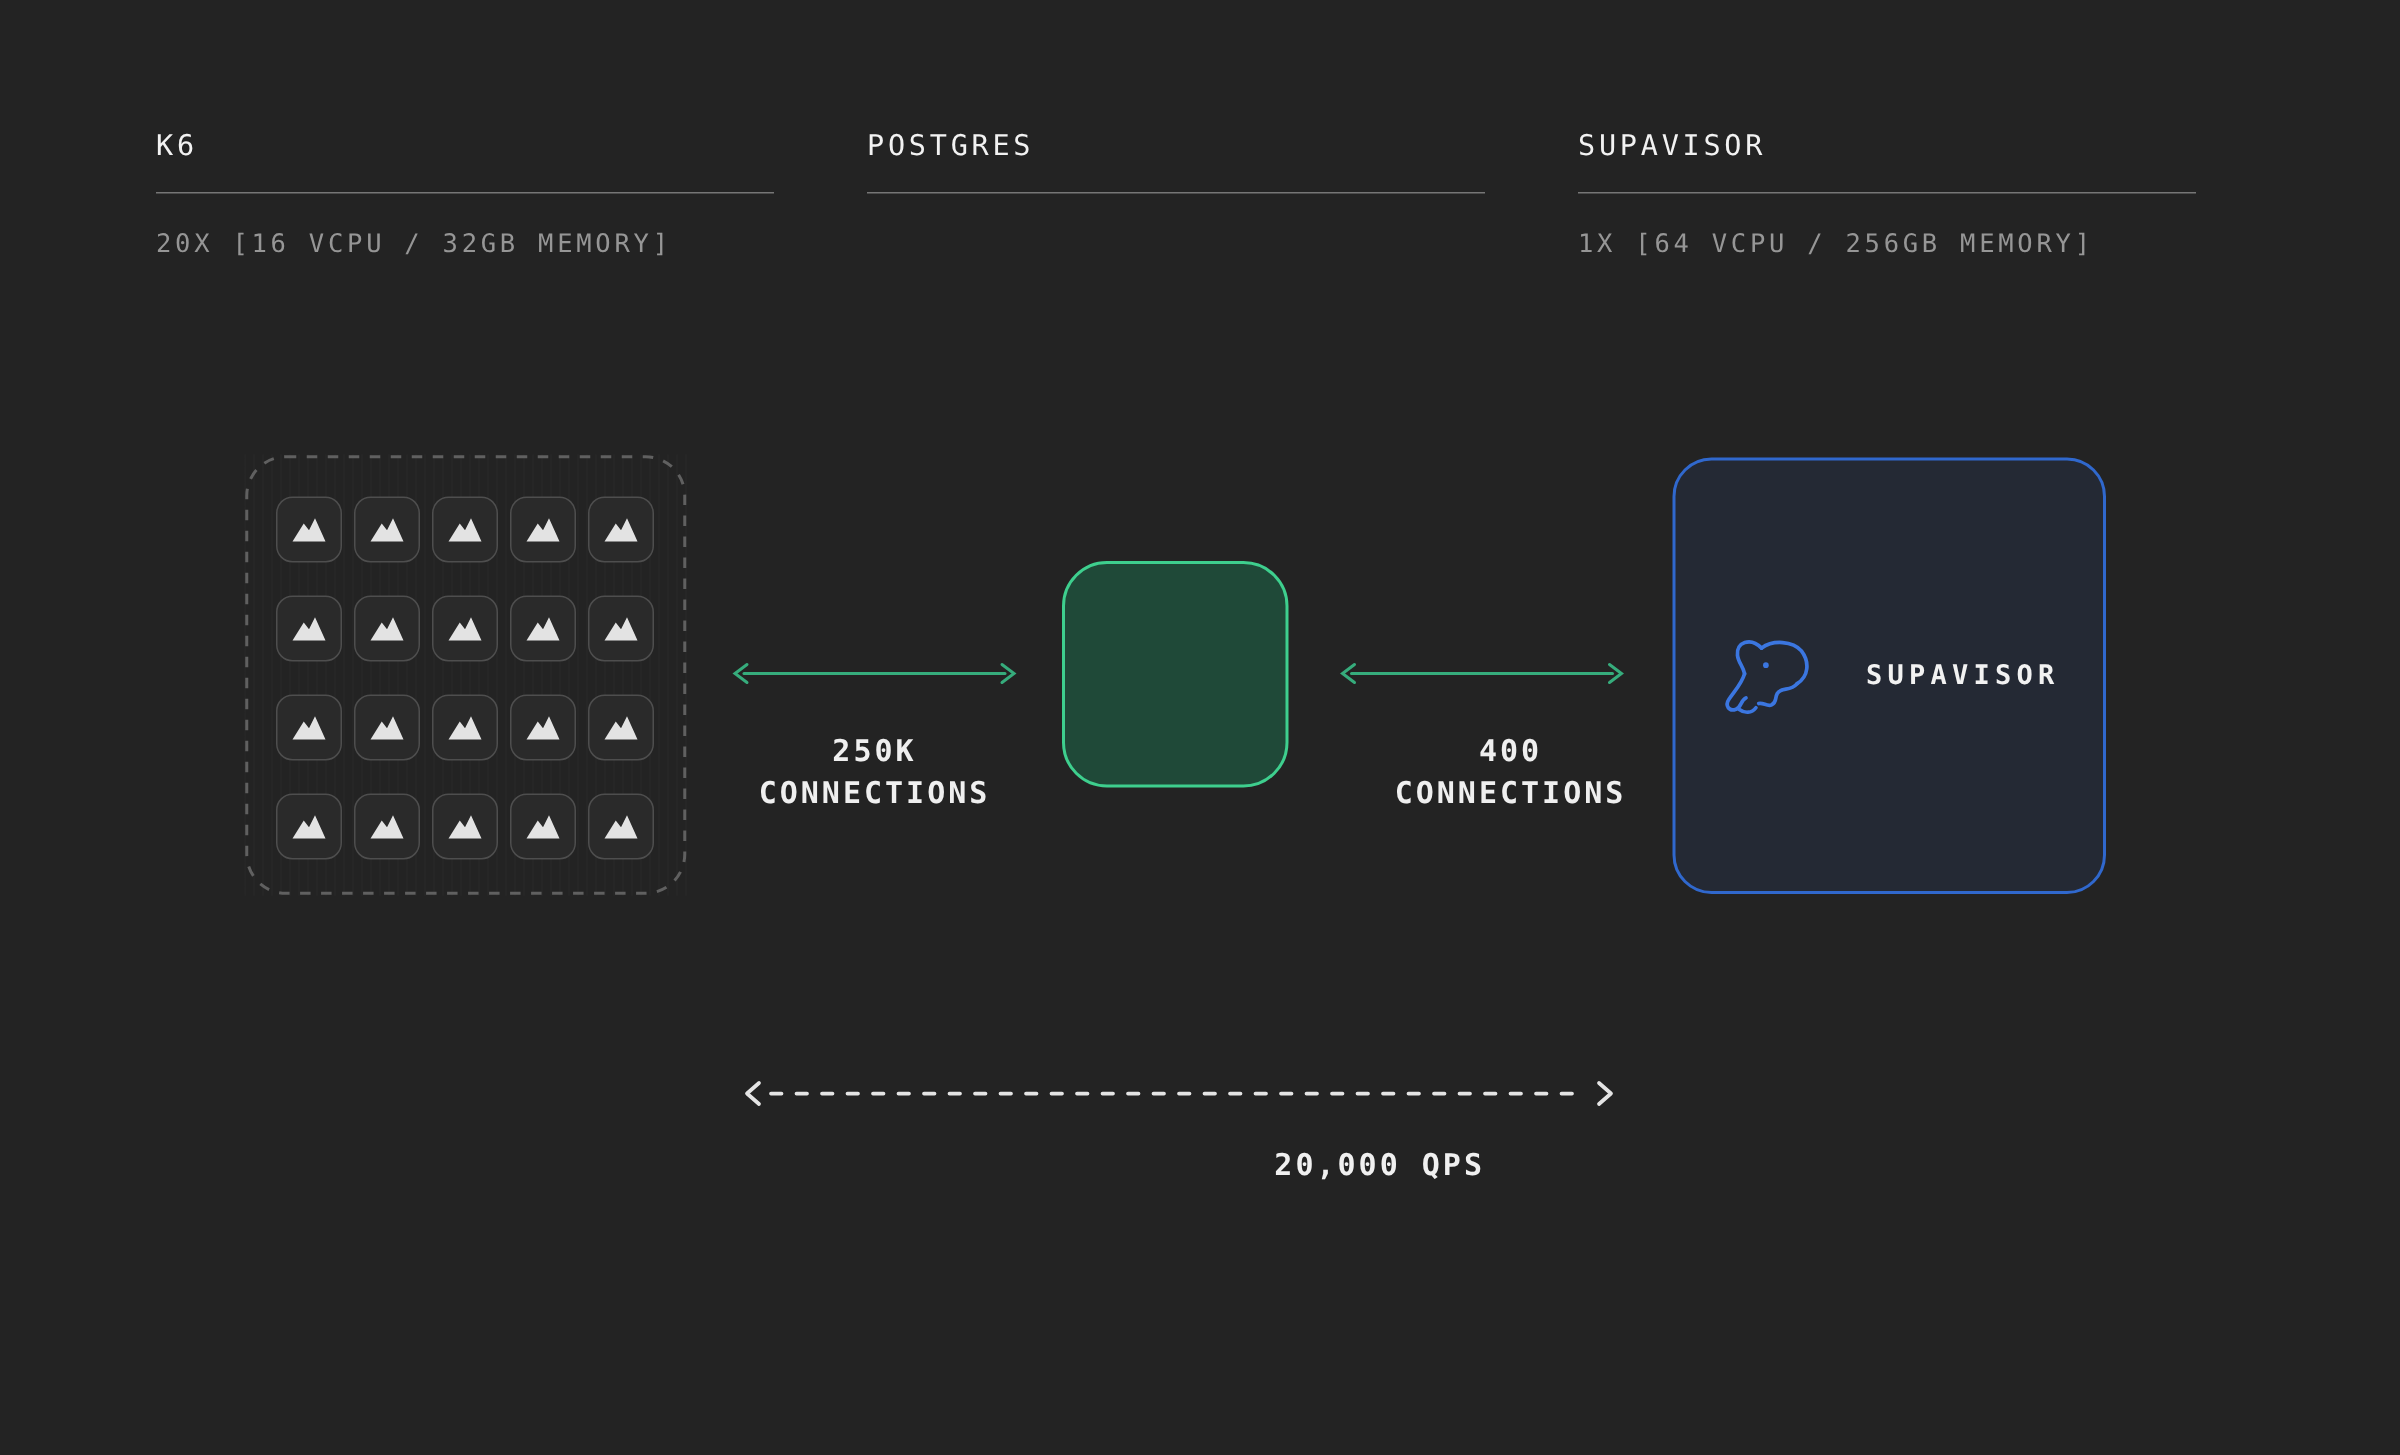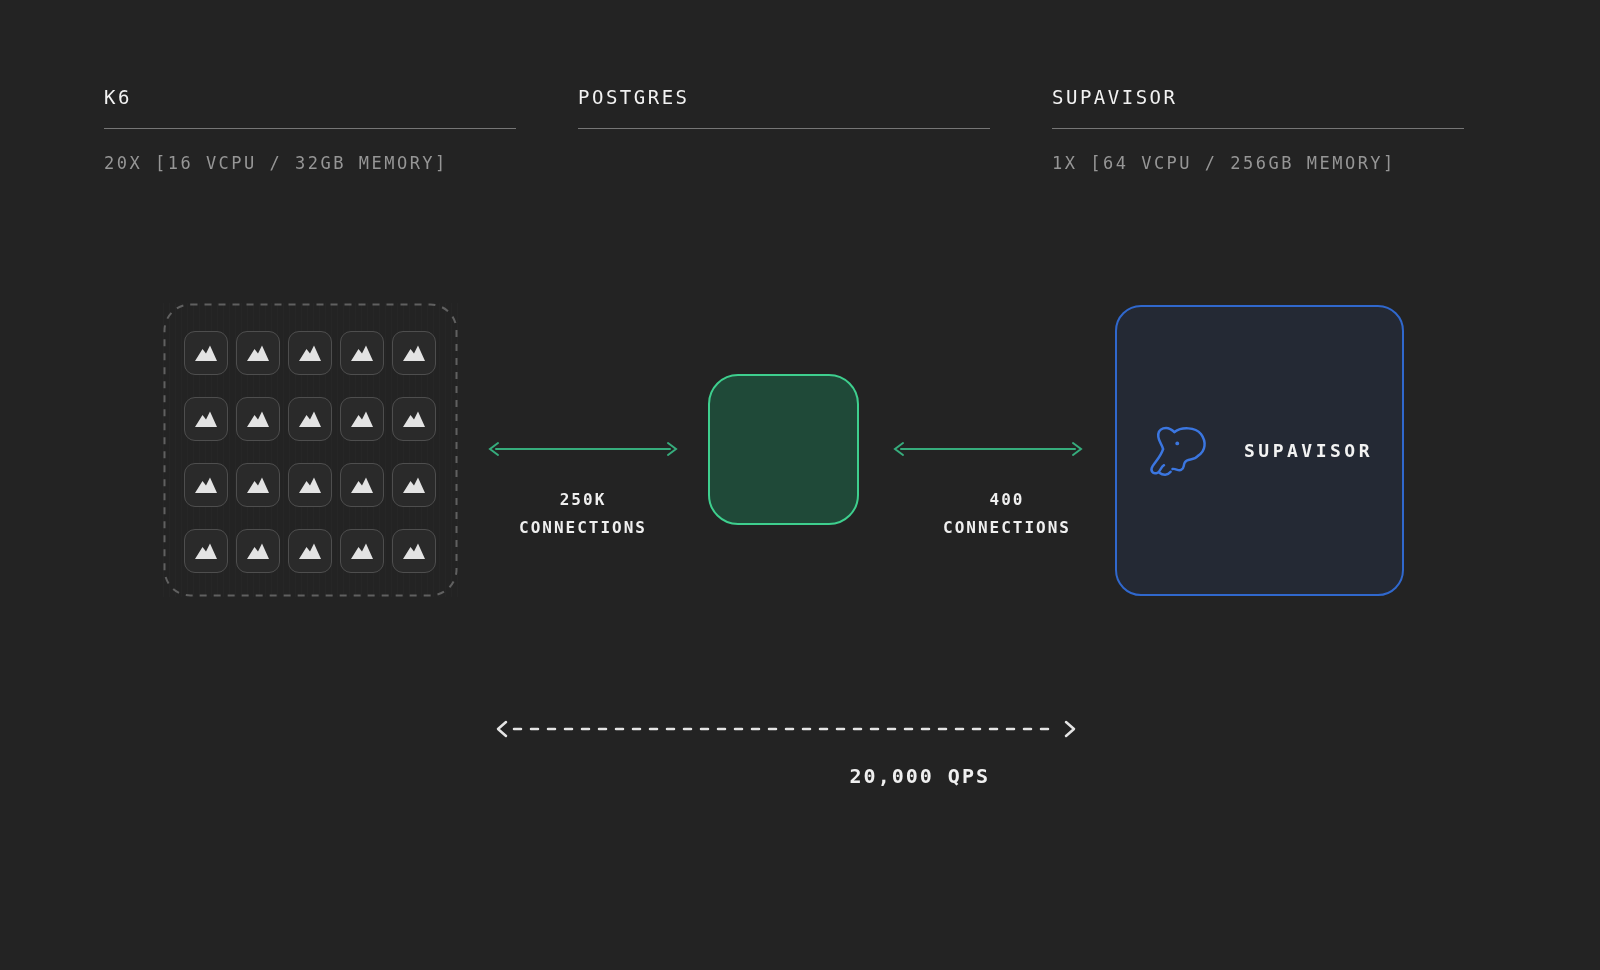--- a/index.html
+++ b/index.html
@@ -49,21 +49,21 @@
 
   
   .arrow { position:absolute; }
   .arrow polyline, .arrow line { stroke:#36ac7c; stroke-width:2; fill:none; stroke-linecap:round; }
   .qps-arrow line { stroke:#e4e4e4; stroke-width:2.5; stroke-dasharray:7 10; }
   .qps-arrow polyline { stroke:#e4e4e4; stroke-width:2.5; fill:none; stroke-linecap:round; stroke-linejoin:round; }
 
   
   .link-label {
     position:absolute; width:220px; text-align:center;
-    font-size:16px; font-weight:bold; color:#efefef;
+    font-size:20px; font-weight:bold; color:#efefef;
     letter-spacing:2px; line-height:28px;
   }
   .qps-label {
     position:absolute; left:590px; top:764px; width:400px; text-align:right;
     font-size:20px; font-weight:bold; color:#f0f0f0; letter-spacing:2px;
   }
 
   .elephant { flex:0 0 auto; }
   .elephant path { stroke:#3b76e0; stroke-width:2.6; fill:none; stroke-linecap:round; stroke-linejoin:round; }
   .elephant circle { fill:#3b76e0; }

